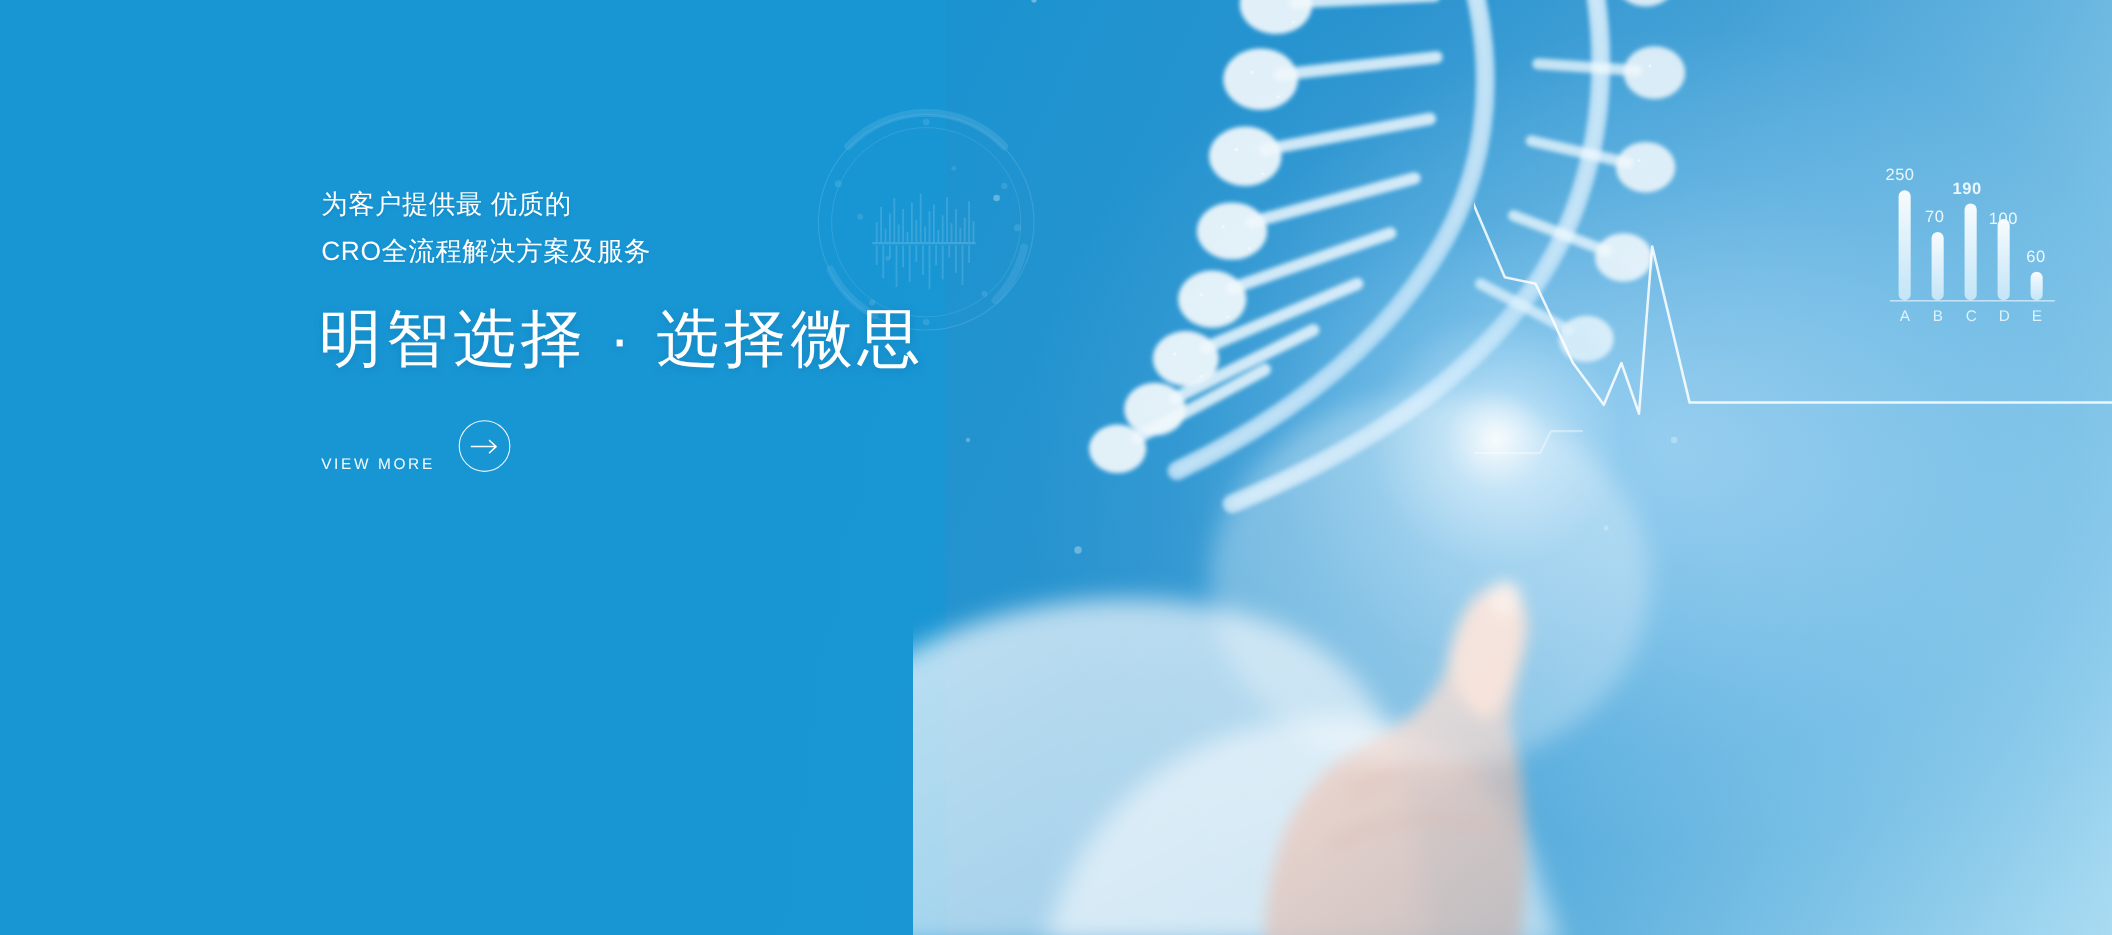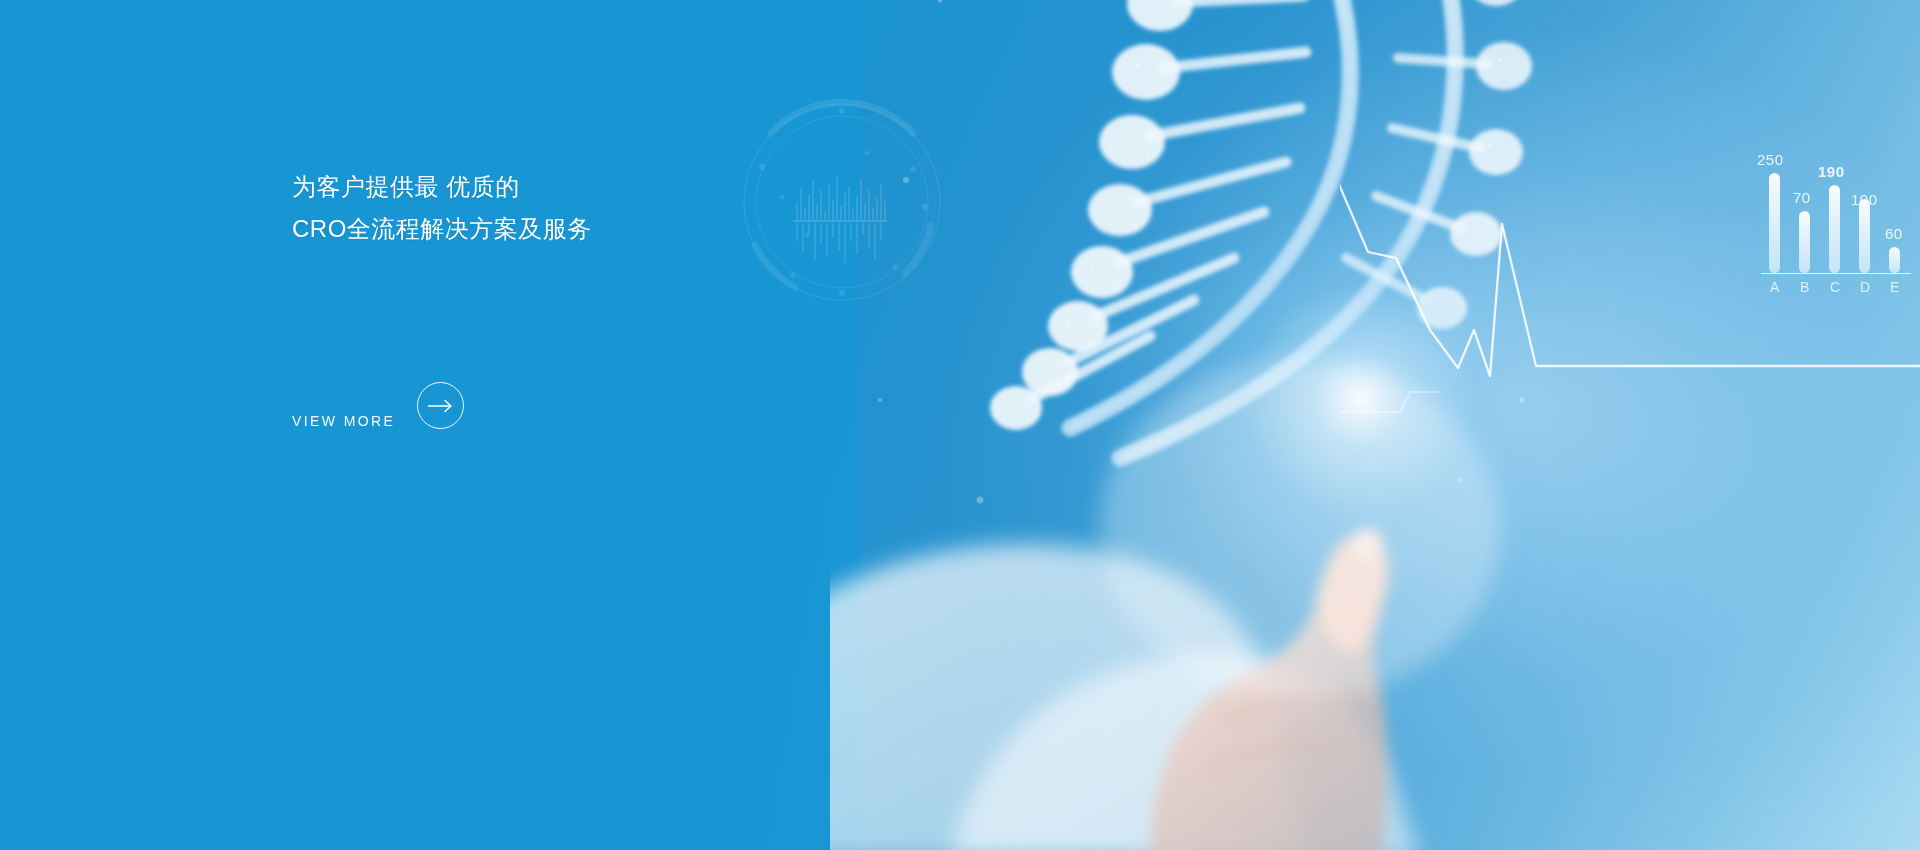--- a/index.html
+++ b/index.html
@@ -70,21 +70,21 @@
   .overlay-graph{
     position:absolute; right:0; top:130px; width:580px; height:290px;
     pointer-events:none;
   }
   .overlay-graph svg{ display:block; width:100%; height:100%; }
 
   .barchart{
     position:absolute; left:1718px; top:155px; width:160px; height:165px;
   }
   .bc-plot{
-    position:relative; width:150px; height:118px;margin-left:43px;
+    position:relative; width:150px; height:118px;
   }
   .bc-bar{
     position:absolute; bottom:0; width:11px; border-radius:6px;
     background:linear-gradient(180deg,rgba(255,255,255,.95),rgba(225,244,255,.72));
   }
   .bc-val{
     position:absolute; font-size:15px; color:rgba(245,252,255,.92);
     font-family:"Liberation Sans",sans-serif; letter-spacing:.5px;
     white-space:nowrap;
   }
@@ -420,20 +420,21 @@
         <span class="bc-lab" style="left:129px;">E</span>
       </div>
     </div>
   </div>
 
   <div class="content">
 
     <div class="eyebrow">为客户提供最 优质的
 CRO全流程解决方案及服务</div>
 
+    <div class="headline">明智选择 · 选择微思</div>
 
     <button class="viewmore">
       <span class="viewmore-label">VIEW MORE</span>
       <span class="viewmore-circle">
         <svg width="26" height="14" viewBox="0 0 26 14" xmlns="http://www.w3.org/2000/svg">
           <path d="M0 7 H23 M17 1.4 L23 7 L17 12.6" fill="none" stroke="#ffffff" stroke-width="1.4" stroke-linecap="round" stroke-linejoin="round"></path>
         </svg>
       </span>
     </button>
 

